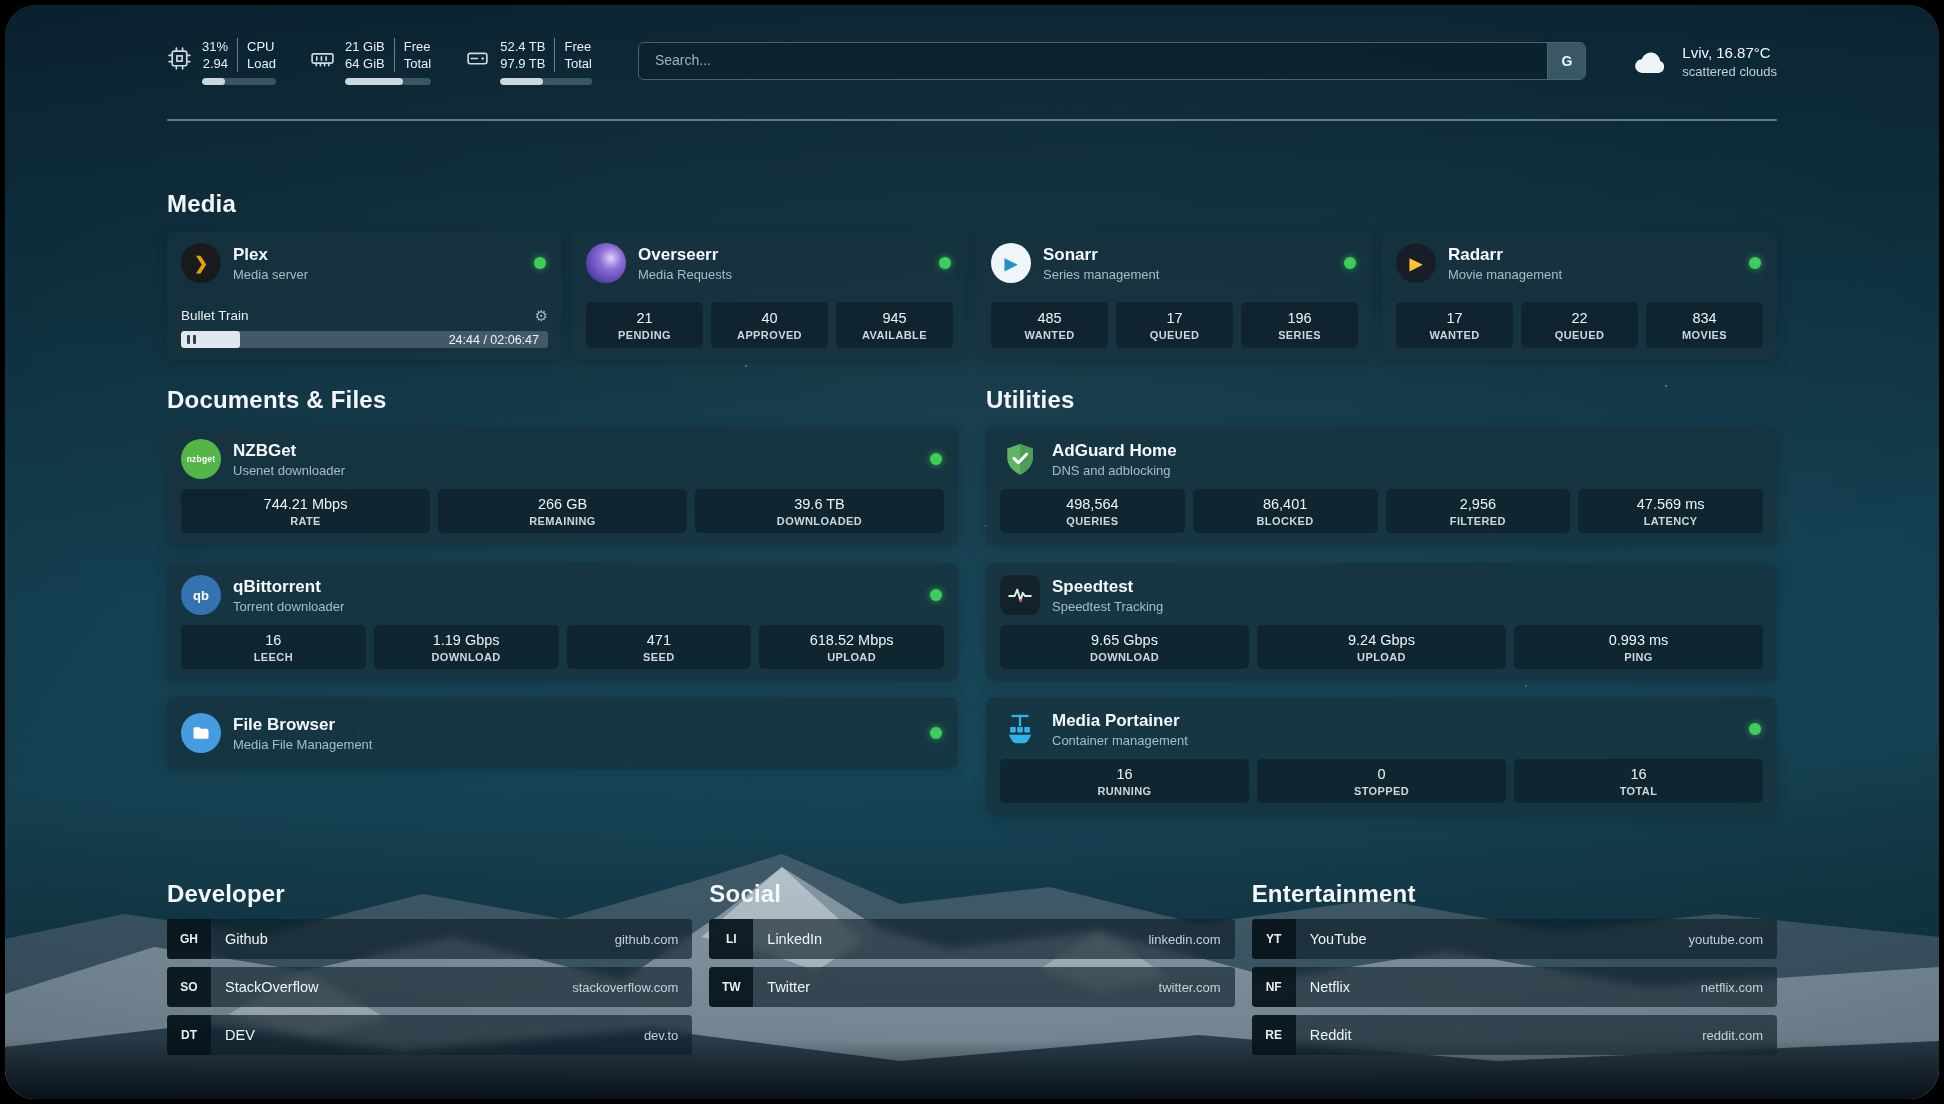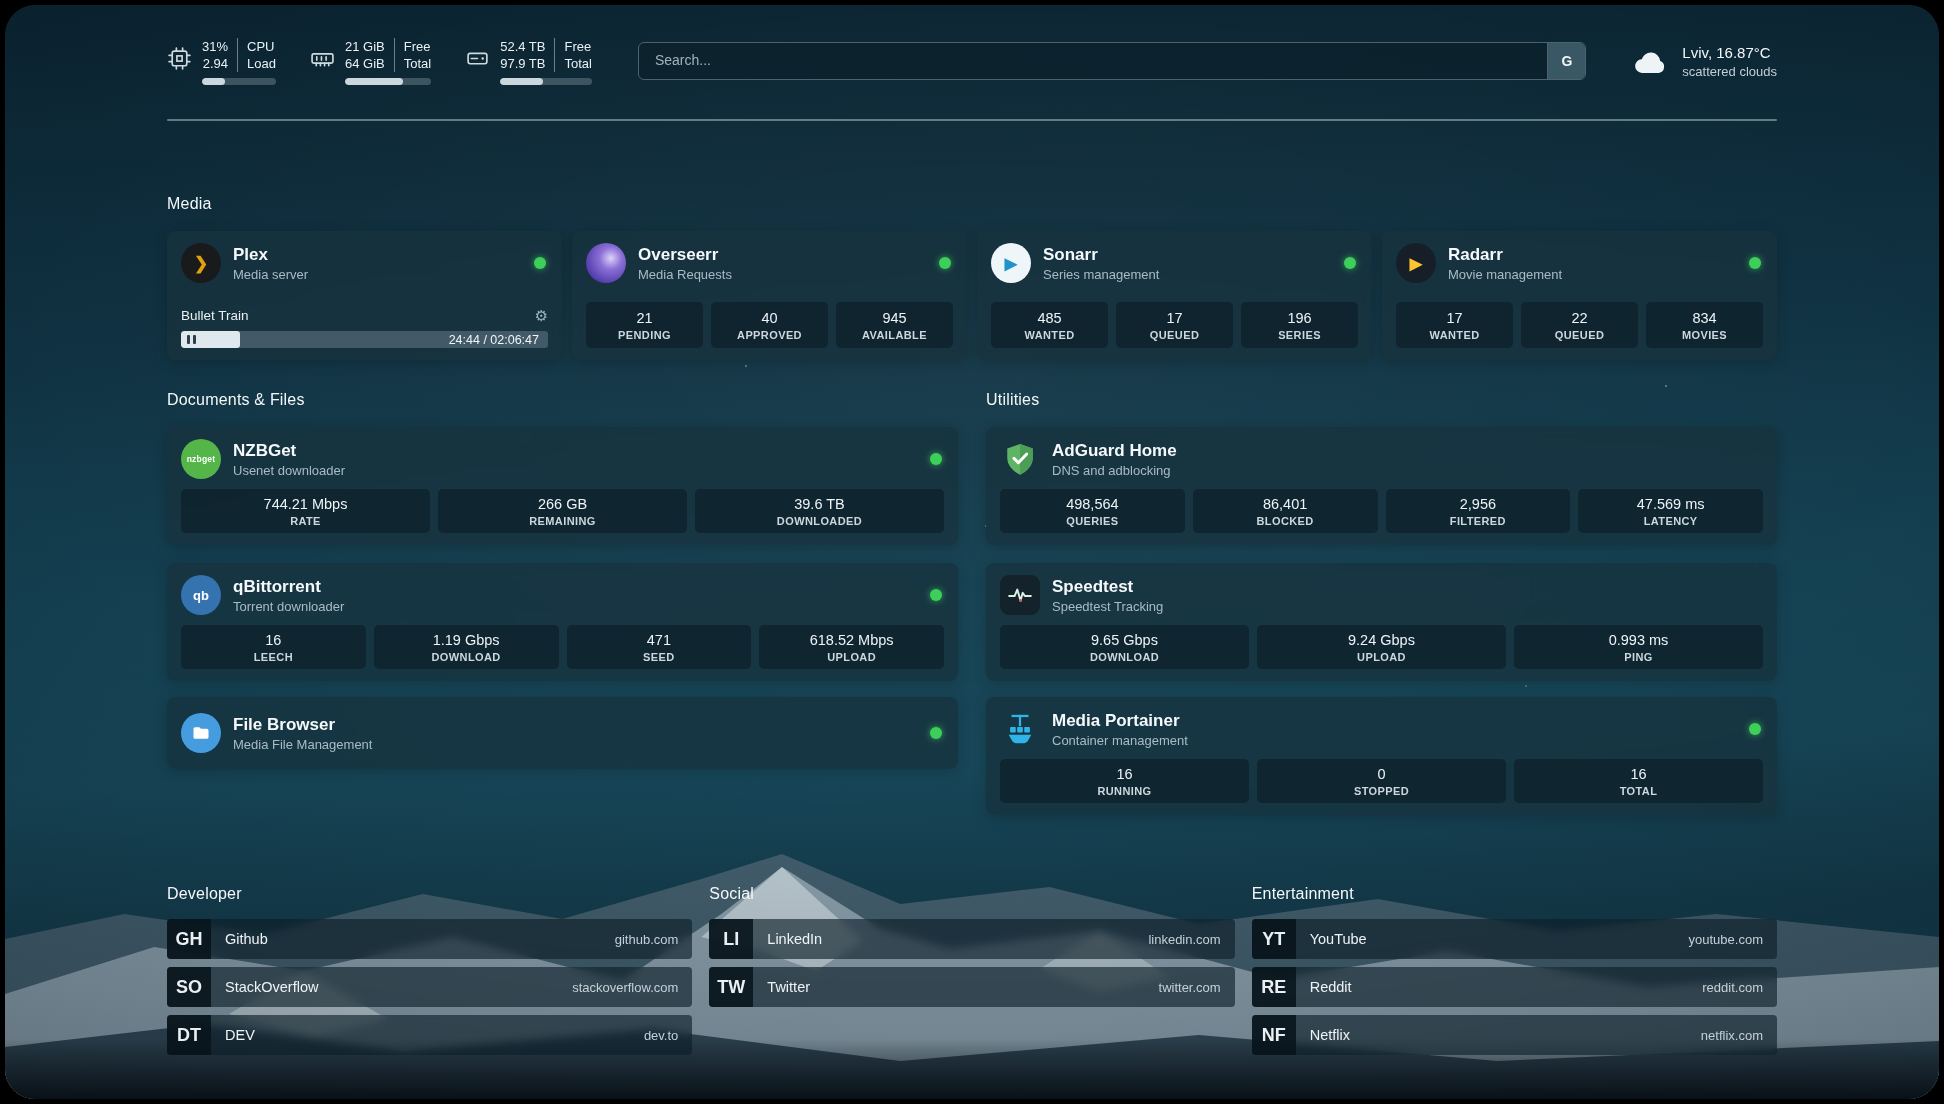--- a/index.html
+++ b/index.html
@@ -46,21 +46,21 @@
     font-size:14px; font-weight:700; cursor:pointer; border-left:1px solid #4a636f; }
 
   .weather { display:flex; align-items:center; gap:12px; flex:none; }
   .weather-loc { font-size:15px; color:#f3f7f9; }
   .weather-cond { font-size:13px; color:#c2cfd6; margin-top:3px; }
 
   .top-divider { position:absolute; top:114px; left:162px; right:162px; height:2px;
     background:rgba(170,190,200,.55); border-radius:1px; }
 
   
-  .section-title { font-size:16px; font-weight:400; color:#f4f8fa; letter-spacing:.2px; line-height:26px; }
+  .section-title { font-size:24px; font-weight:700; color:#f4f8fa; letter-spacing:.2px; line-height:26px; }
 
   .media-section { position:absolute; top:186px; left:162px; right:162px; }
   .media-cards { display:grid; grid-template-columns:repeat(4,1fr); gap:10px; margin-top:14px; }
 
   .two-col { position:absolute; top:382px; left:162px; right:162px; display:grid; grid-template-columns:1fr 1fr; gap:28px; }
   .col-cards { margin-top:14px; }
 
   .card { background:rgba(23,50,62,.78); border-radius:8px; padding:12px 14px; position:relative;
     display:flex; flex-direction:column; justify-content:space-between;
     box-shadow:0 3px 14px rgba(0,0,0,.18); backdrop-filter:blur(5px); cursor:pointer; }
@@ -94,21 +94,21 @@
   .player-bar { position:relative; height:17px; background:rgba(82,104,116,.75); border-radius:3px; overflow:hidden; }
   .player-fill { height:100%; background:#dfe8ec; border-radius:3px; display:flex; align-items:center; padding-left:6px; gap:2.5px; min-width:42px; }
   .pause-bar { width:3px; height:9px; background:#2d3f4a; border-radius:1px; }
   .player-time { position:absolute; right:9px; top:50%; transform:translateY(-50%); font-size:12.5px; color:#f1f6f8; }
 
   
   .bookmarks { position:absolute; top:876px; left:162px; right:162px; display:grid; grid-template-columns:repeat(3,1fr); gap:17px; }
   .bm-rows { margin-top:12px; }
   .bm-row { display:flex; align-items:center; height:40px; background:rgba(12,29,38,.62); border-radius:4px;
     overflow:hidden; margin-bottom:8px; cursor:pointer; backdrop-filter:blur(4px); }
-  .bm-abbr { width:44px; align-self:stretch; background:rgba(7,20,27,.85); color:#e9eff2; font-size:18px;
+  .bm-abbr { width:44px; align-self:stretch; background:rgba(7,20,27,.85); color:#e9eff2; font-size:12px;
     font-weight:600; display:flex; align-items:center; justify-content:center; flex:none; }
   .bm-name { padding-left:14px; font-size:14.5px; color:#eef3f6; }
   .bm-url { margin-left:auto; padding-right:14px; font-size:13px; color:#c4d1d8; }
 
   
   .ic-plex { background:#191a1c; color:#e5a00d; font-size:17px; }
   .ic-overseerr { background:radial-gradient(circle at 62% 38%, #ddd2f7 0%, #8b6fd6 32%, #4d38a6 78%, #3a2a85 100%); }
   .ic-sonarr { background:#eef6fa; color:#2193c9; font-size:16px; }
   .ic-radarr { background:#161f27; color:#ffc230; font-size:16px; }
   .ic-nzbget { background:#54b549; color:#fff; font-size:8.5px; letter-spacing:.2px; }
@@ -566,28 +566,28 @@
 
       <div>
         <div class="section-title">Entertainment</div>
         <div class="bm-rows">
           <div class="bm-row">
             <span class="bm-abbr">YT</span>
             <span class="bm-name">YouTube</span>
             <span class="bm-url">youtube.com</span>
           </div>
           <div class="bm-row">
+            <span class="bm-abbr">NF</span>
+            <span class="bm-name">Netflix</span>
+            <span class="bm-url">netflix.com</span>
+          </div>
+          <div class="bm-row">
             <span class="bm-abbr">RE</span>
             <span class="bm-name">Reddit</span>
             <span class="bm-url">reddit.com</span>
           </div>
-          <div class="bm-row">
-            <span class="bm-abbr">NF</span>
-            <span class="bm-name">Netflix</span>
-            <span class="bm-url">netflix.com</span>
-          </div>
         </div>
       </div>
 
     </div>
 
   </div>
 </div>
 
 </body></html>

